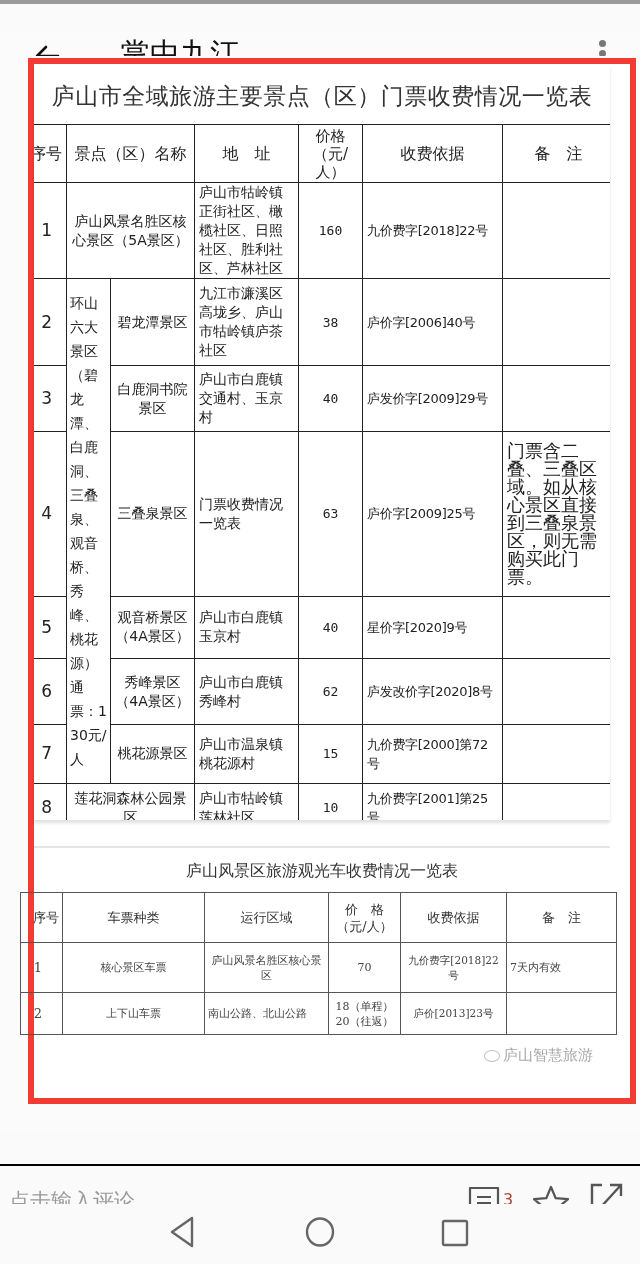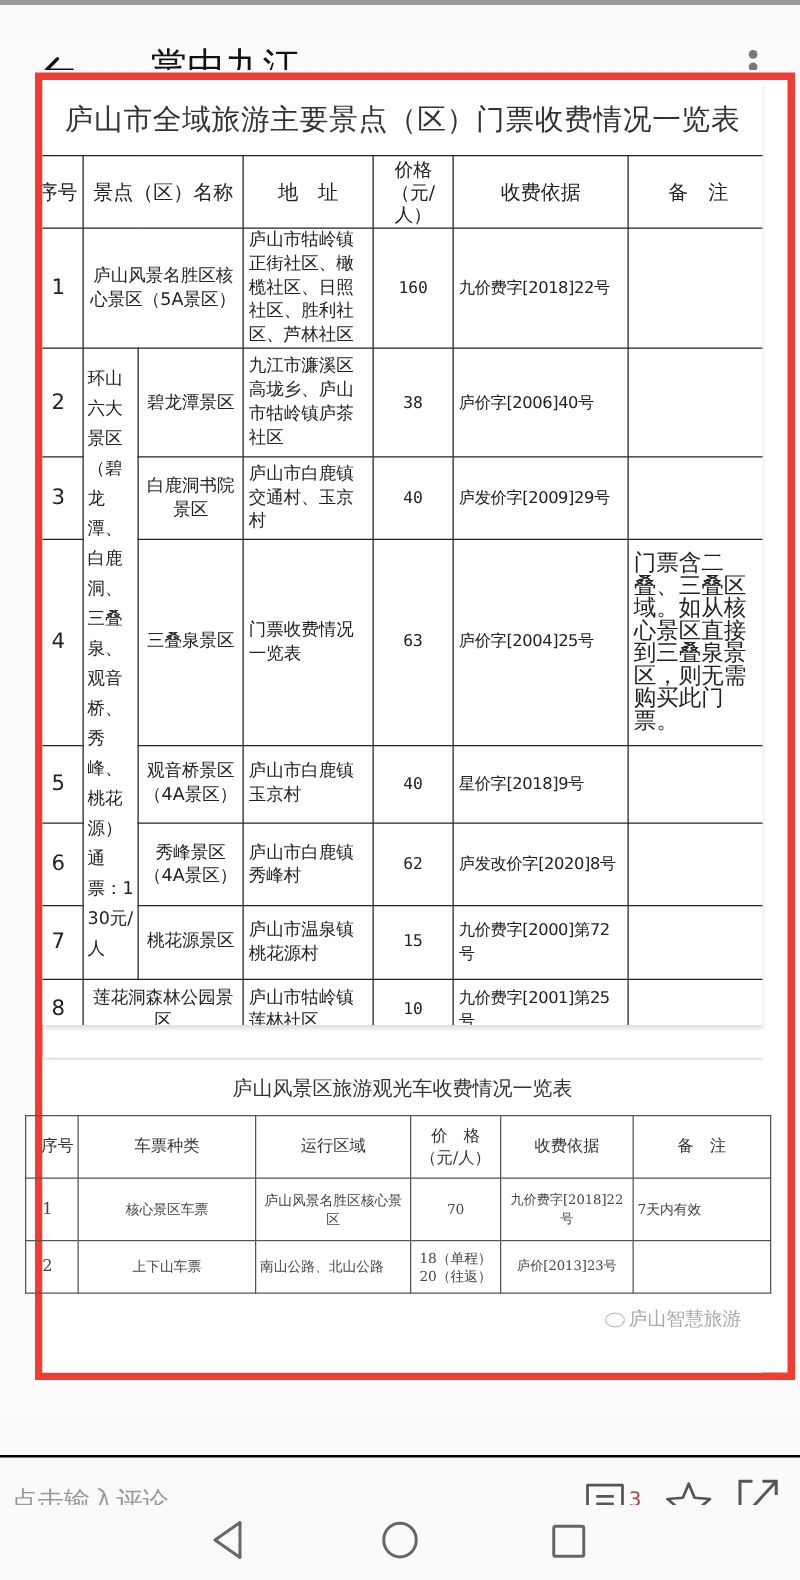--- a/index.html
+++ b/index.html
@@ -107,29 +107,29 @@
           <td class="l">庐山市白鹿镇交通村、玉京村</td>
           <td class="c num">40</td>
           <td class="l basis">庐发价字[2009]29号</td>
           <td></td>
         </tr>
         <tr style="height:118px">
           <td class="idx" style="text-align:right;padding-right:14px">4</td>
           <td class="c">三叠泉景区</td>
           <td class="l">门票收费情况一览表</td>
           <td class="c num">63</td>
-          <td class="l basis">庐价字[2004]25号</td>
+          <td class="l basis">庐价字[2009]25号</td>
           <td class="l" style="font-size:18px;line-height:18px">门票含二叠、三叠区域。如从核心景区直接到三叠泉景区，则无需购买此门票。</td>
         </tr>
         <tr style="height:55px">
           <td class="idx" style="text-align:right;padding-right:14px">5</td>
           <td class="c">观音桥景区（4A景区）</td>
           <td class="l">庐山市白鹿镇玉京村</td>
           <td class="c num">40</td>
-          <td class="l basis">星价字[2018]9号</td>
+          <td class="l basis">星价字[2020]9号</td>
           <td></td>
         </tr>
         <tr style="height:58px">
           <td class="idx" style="text-align:right;padding-right:14px">6</td>
           <td class="c">秀峰景区（4A景区）</td>
           <td class="l">庐山市白鹿镇秀峰村</td>
           <td class="c num">62</td>
           <td class="l basis">庐发改价字[2020]8号</td>
           <td></td>
         </tr>

